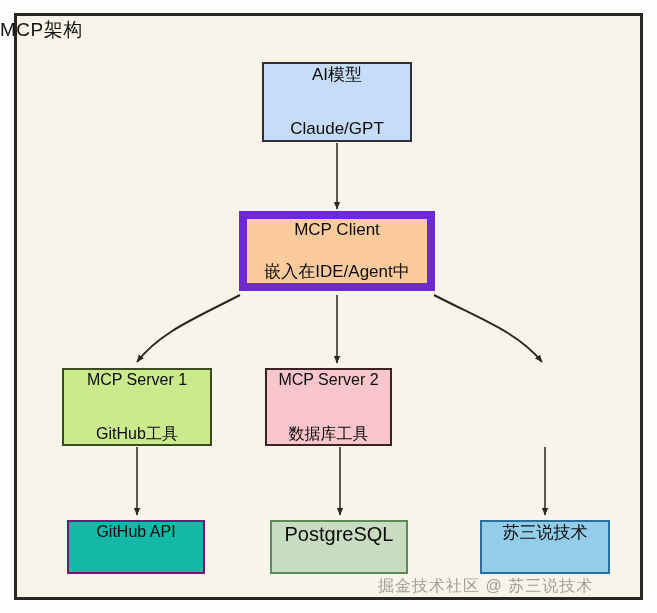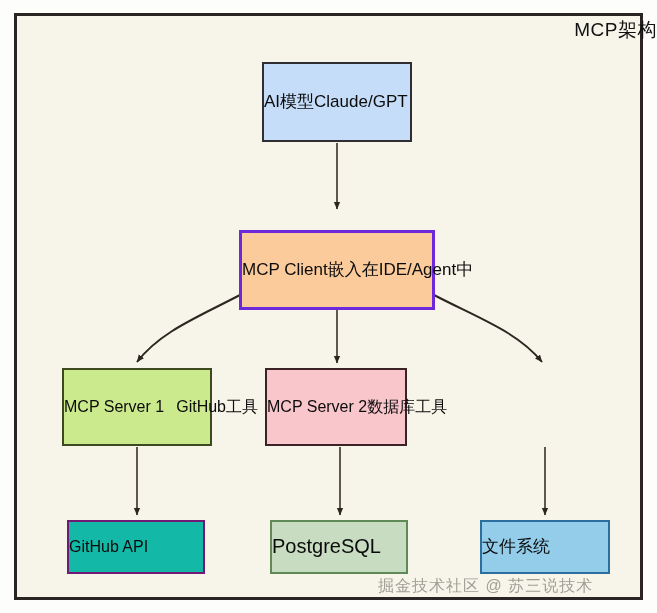--- a/index.html
+++ b/index.html
@@ -31,63 +31,63 @@
     left: 0;
     top: 0;
     width: 657px;
     height: 613px;
     pointer-events: none;
   }
   .node {
     position: absolute;
     box-sizing: border-box;
     display: flex;
-    flex-direction: row;
+    flex-direction: column;
     align-items: center;
-    justify-content: flex-start;
+    justify-content: space-between;
     text-align: center;
     color: #0b0b0b;
     line-height: 1.28;
   }
   .node .l1, .node .l2 {
     display: block;
     white-space: nowrap;
   }
   #title {
     position: absolute;
     left: 0;
     top: 17px;
     width: 657px;
-    text-align: right;
+    text-align: left;
     font-size: 19px;
     color: #111111;
     letter-spacing: 0.5px;
   }
   
   #node-ai {
     left: 262px; top: 62px; width: 150px; height: 80px;
     background: #c5ddf9;
     border: 2px solid #2f2f33;
     font-size: 17px;
   }
   #node-client {
-    left: 239px; top: 230px; width: 196px; height: 80px;
+    left: 239px; top: 211px; width: 196px; height: 80px;
     background: #fbcb9c;
-    border: 3px solid #6d28d9;
+    border: 8px solid #6d28d9;
     font-size: 17px;
   }
   #node-server1 {
     left: 62px; top: 368px; width: 150px; height: 78px;
     background: #cbe98d;
     border: 2px solid #3d4a1f;
     font-size: 16px;
     gap: 12px;
   }
   #node-server2 {
-    left: 265px; top: 368px; width: 142px; height: 78px;
+    left: 265px; top: 368px; width: 127px; height: 78px;
     background: #f9c6cc;
     border: 2px solid #3a2227;
     font-size: 16px;
   }
   #node-server3 {
     left: 467px; top: 368px; width: 150px; height: 78px;
     background: #d9c9ee;
     border: 2px solid #6b5a8a;
     font-size: 16px;
   }
@@ -174,18 +174,18 @@
 
   <div class="node" id="node-github-api">
     <span class="l1">GitHub API</span>
   </div>
 
   <div class="node" id="node-postgres">
     <span class="l1">PostgreSQL</span>
   </div>
 
   <div class="node" id="node-local-files">
-    <span class="l1">文件系统</span>
+    <span class="l1">苏三说技术</span>
   </div>
 
   <div id="watermark">掘金技术社区 @ 苏三说技术</div>
 
 </div>
 
 </body></html>

